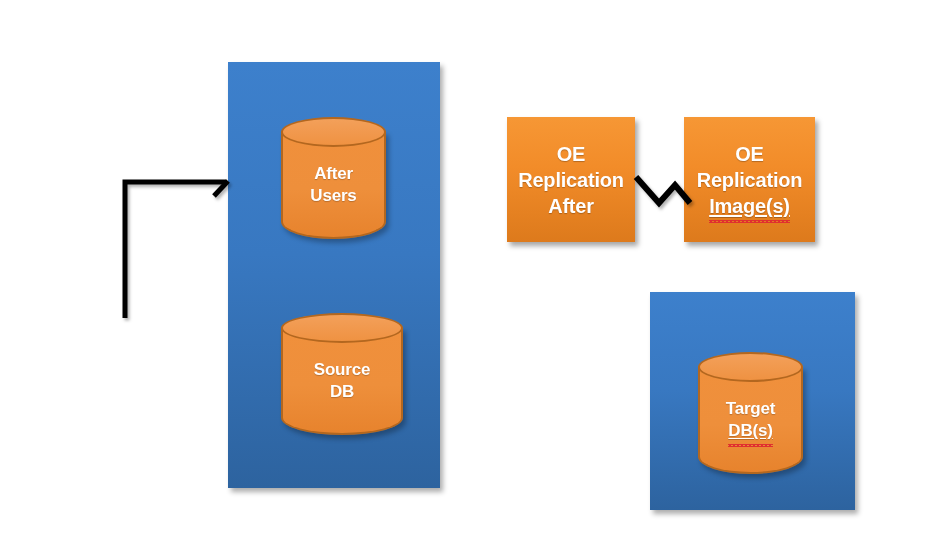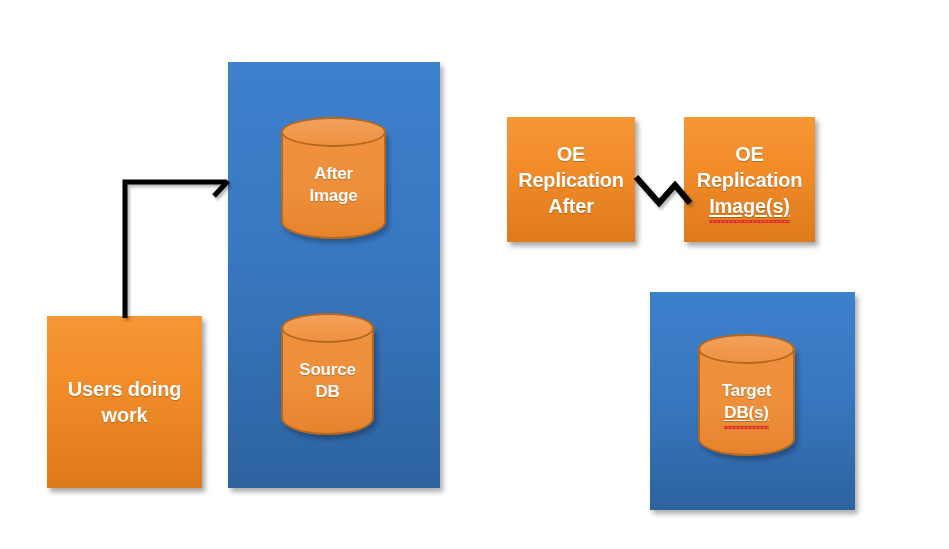--- a/index.html
+++ b/index.html
@@ -120,37 +120,31 @@
 </style>
 </head>
 <body>
 
 <div id="canvas">
 
   <div class="panel" style="left:228px; top:62px; width:212px; height:426px;"></div>
 
   <div class="panel" style="left:650px; top:292px; width:205px; height:218px;"></div>
 
-  <div class="obox" style="left:47px; top:316px; width:155px; height:172px;">
-    <div class="lbl">
-      <span>Users doing</span><br>
-      <span>work</span>
-    </div>
-  </div>
 
   <div class="cyl" style="left:281px; top:117px; width:105px; height:122px;">
     <div class="body"></div>
     <div class="top"></div>
     <div class="cyl-label">
       <span>After</span><br>
-      <span>Image</span>
-    </div>
-  </div>
-
-  <div class="cyl" style="left:281px; top:313px; width:93px; height:122px;">
+      <span>Users</span>
+    </div>
+  </div>
+
+  <div class="cyl" style="left:281px; top:313px; width:122px; height:122px;">
     <div class="body"></div>
     <div class="top"></div>
     <div class="cyl-label">
       <span>Source</span><br>
       <span>DB</span>
     </div>
   </div>
 
   <div class="obox" style="left:507px; top:117px; width:128px; height:125px;">
     <div class="lbl">
@@ -161,21 +155,21 @@
   </div>
 
   <div class="obox" style="left:684px; top:117px; width:131px; height:125px;">
     <div class="lbl">
       <span>OE</span><br>
       <span>Replication</span><br>
       <span class="sp uline">Image(s)</span>
     </div>
   </div>
 
-  <div class="cyl" style="left:698px; top:334px; width:97px; height:122px;">
+  <div class="cyl" style="left:698px; top:352px; width:105px; height:122px;">
     <div class="body"></div>
     <div class="top"></div>
     <div class="cyl-label">
       <span>Target</span><br>
       <span class="sp uline">DB(s)</span>
     </div>
   </div>
 
   <svg class="conn" width="949" height="549" viewBox="0 0 949 549">
     <defs>

